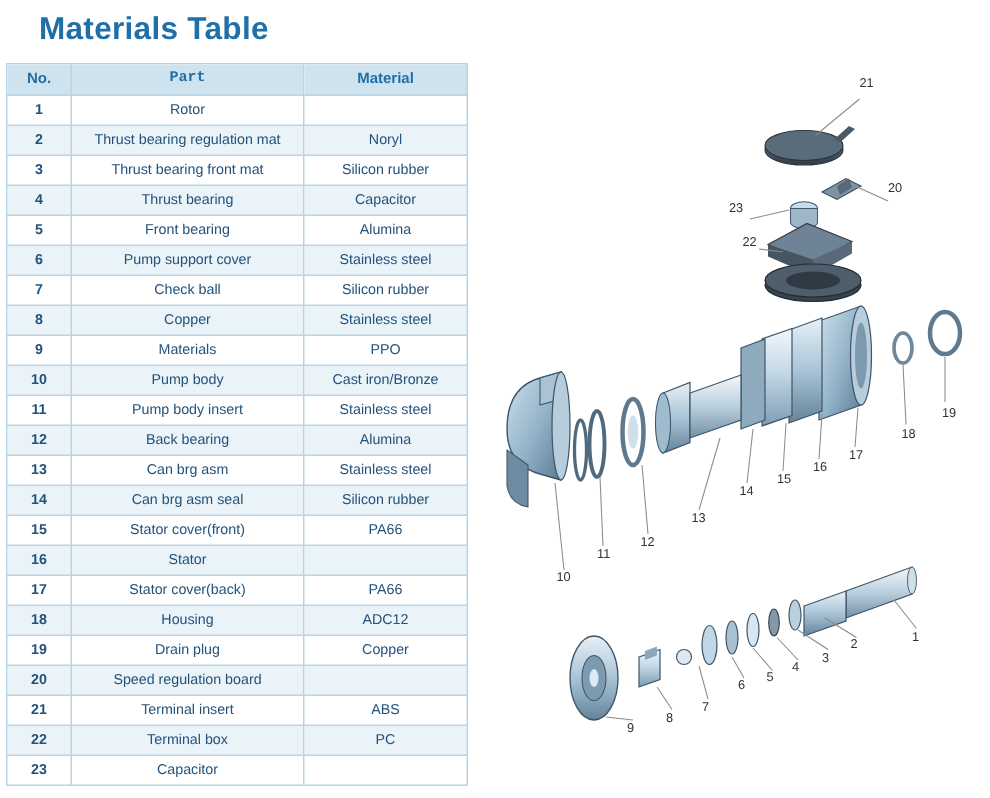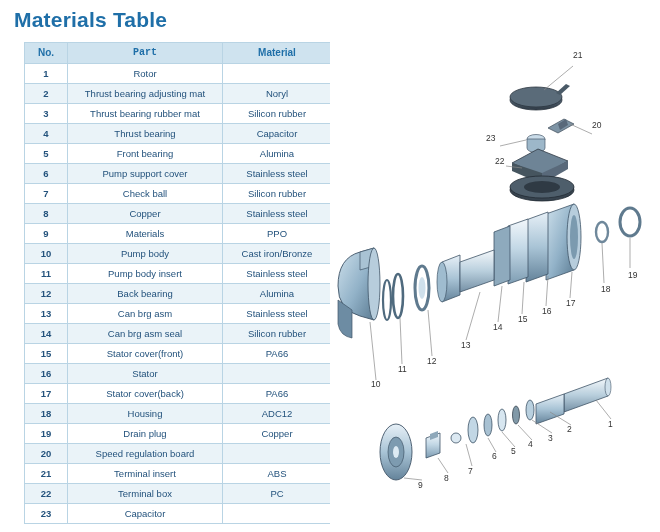--- a/index.html
+++ b/index.html
@@ -14,31 +14,31 @@
     overflow: hidden;
   }
   #page {
     position: relative;
     width: 660px;
     height: 532px;
   }
   
   #title {
     position: absolute;
-    left: 14px;
+    left: 26px;
     top: 8px;
     font-size: 21px;
     font-weight: bold;
     color: #1f6fa8;
     letter-spacing: 0.2px;
   }
   
   #table-wrap {
     position: absolute;
-    left: 24px;
+    left: 4px;
     top: 42px;
     width: 306px;
     border-radius: 15px;
   }
   table.mat {
     border-collapse: collapse;
     width: 306px;
     table-layout: fixed;
   }
   table.mat th, table.mat td {
@@ -102,26 +102,26 @@
         </tr>
       </thead>
       <tbody>
         <tr class="row">
           <td class="no">1</td>
           <td class="part">Rotor</td>
           <td class="mate"></td>
         </tr>
         <tr class="alt">
           <td class="no">2</td>
-          <td class="part">Thrust bearing adjusting mat</td>
+          <td class="part">Thrust bearing regulation mat</td>
           <td class="mate">Noryl</td>
         </tr>
         <tr class="row">
           <td class="no">3</td>
-          <td class="part">Thrust bearing rubber mat</td>
+          <td class="part">Thrust bearing front mat</td>
           <td class="mate">Silicon rubber</td>
         </tr>
         <tr class="alt">
           <td class="no">4</td>
           <td class="part">Thrust bearing</td>
           <td class="mate">Capacitor</td>
         </tr>
         <tr class="row">
           <td class="no">5</td>
           <td class="part">Front bearing</td>

